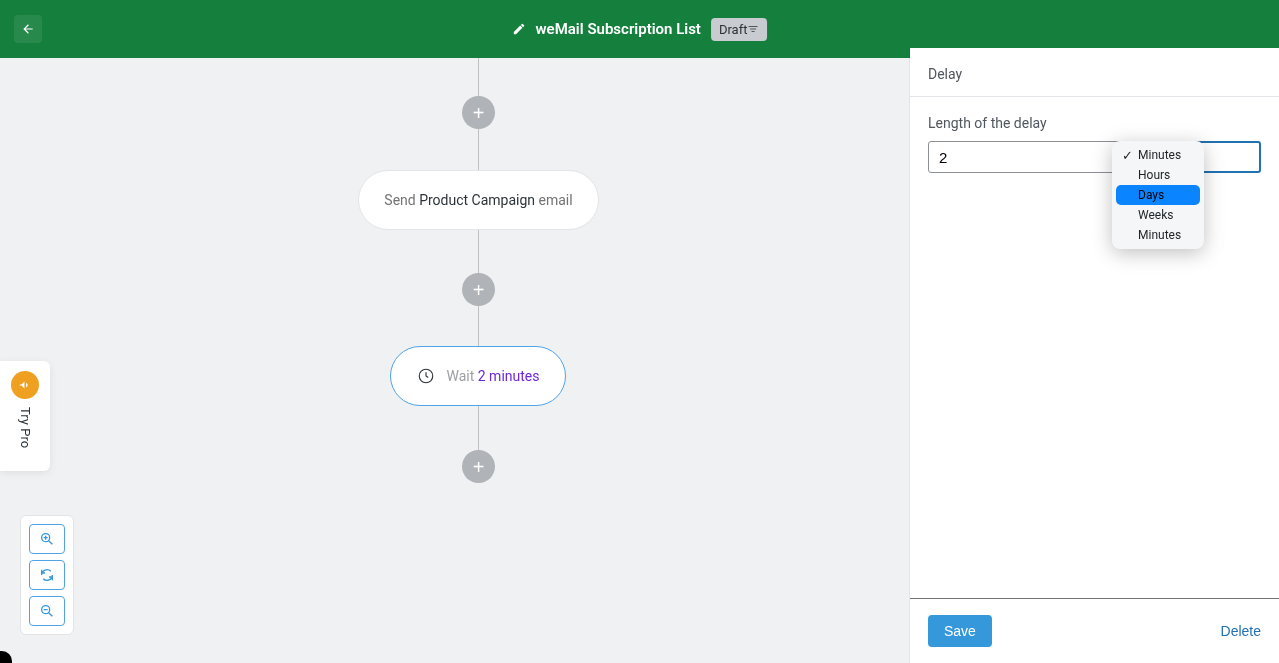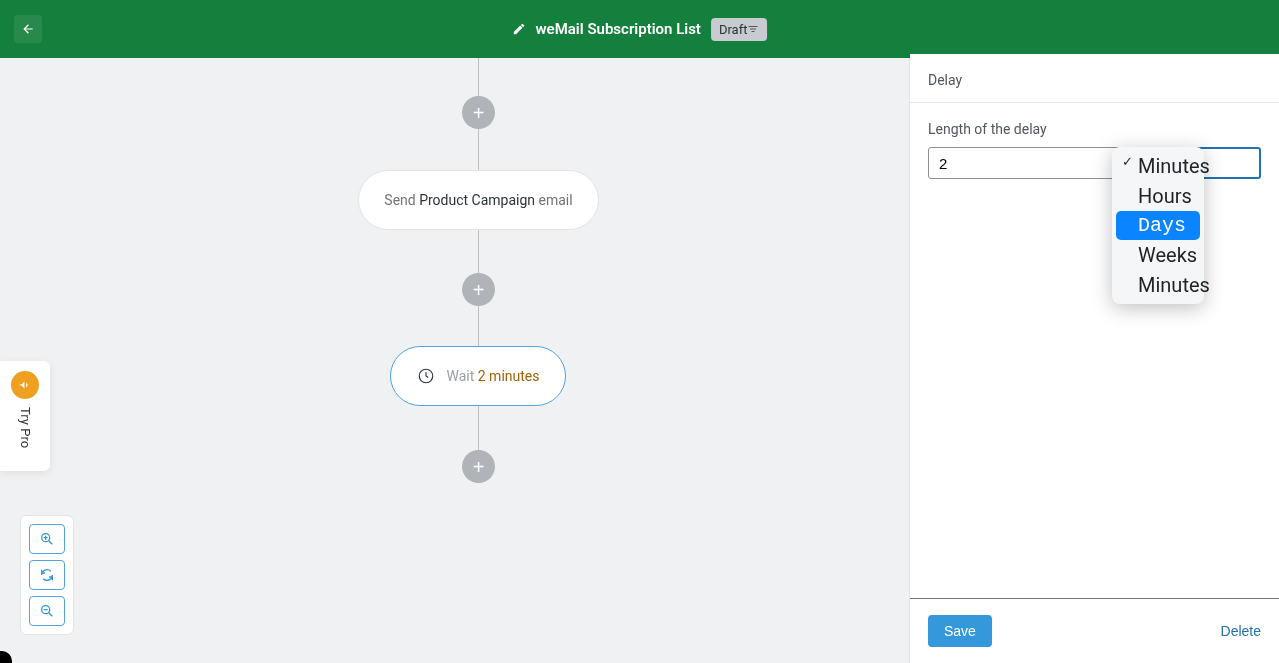--- a/index.html
+++ b/index.html
@@ -127,21 +127,21 @@
       border-radius: 30px;
       display: flex;
       align-items: center;
       justify-content: center;
       gap: 12px;
       font-size: 14px;
       cursor: pointer;
     }
     .node-wait .clock-icon { width: 18px; height: 18px; stroke: #2c3338; fill: none; stroke-width: 1.5; }
     .node-wait .muted { color: #9ca0a5; }
-    .node-wait .strong { color: #a16207; }
+    .node-wait .strong { color: #6d28d9; }
 
     .try-pro {
       position: absolute;
       left: 0;
       top: 303px;
       width: 50px;
       height: 110px;
       background: #fff;
       border-top-right-radius: 6px;
       border-bottom-right-radius: 6px;
@@ -190,21 +190,21 @@
       display: flex;
       align-items: center;
       justify-content: center;
       cursor: pointer;
     }
     .zoom-btn svg { width: 16px; height: 16px; stroke: #3498db; fill: none; stroke-width: 2; }
 
     .panel {
       position: absolute;
       right: 0;
-      top: 54px;
+      top: 48px;
       width: 369px;
       bottom: 0;
       background: #fff;
       display: flex;
       flex-direction: column;
       box-shadow: -1px 0 0 rgba(0,0,0,0.05);
     }
     .panel-header {
       padding: 18px 18px 14px 18px;
       border-bottom: 1px solid #e2e4e7;
@@ -269,38 +269,37 @@
       top: 44px;
       width: 92px;
       background: #f5f6f7;
       border-radius: 8px;
       box-shadow: 0 4px 20px rgba(0,0,0,0.25);
       padding: 4px 0;
       z-index: 100;
     }
     .dropdown-item {
       padding: 3px 12px 3px 22px;
-      font-size: 20px;
+      font-size: 12px;
       color: #1d2327;
       cursor: pointer;
       position: relative;
       border-radius: 5px;
       margin: 0 4px;
     }
     .dropdown-item.selected::before {
       content: "✓";
       position: absolute;
       left: 6px;
       top: 3px;
       font-size: 13px;
     }
     .dropdown-item.highlighted {
       background: #0a84ff;
-      color: #ffffff;
-      font-family: Liberation Mono, monospace;
+      color: #000000;
     }
 
     .panel-footer {
       padding: 16px 18px;
       border-top: 1px solid #737373;
       display: flex;
       align-items: center;
       justify-content: space-between;
     }
     .save-btn {

